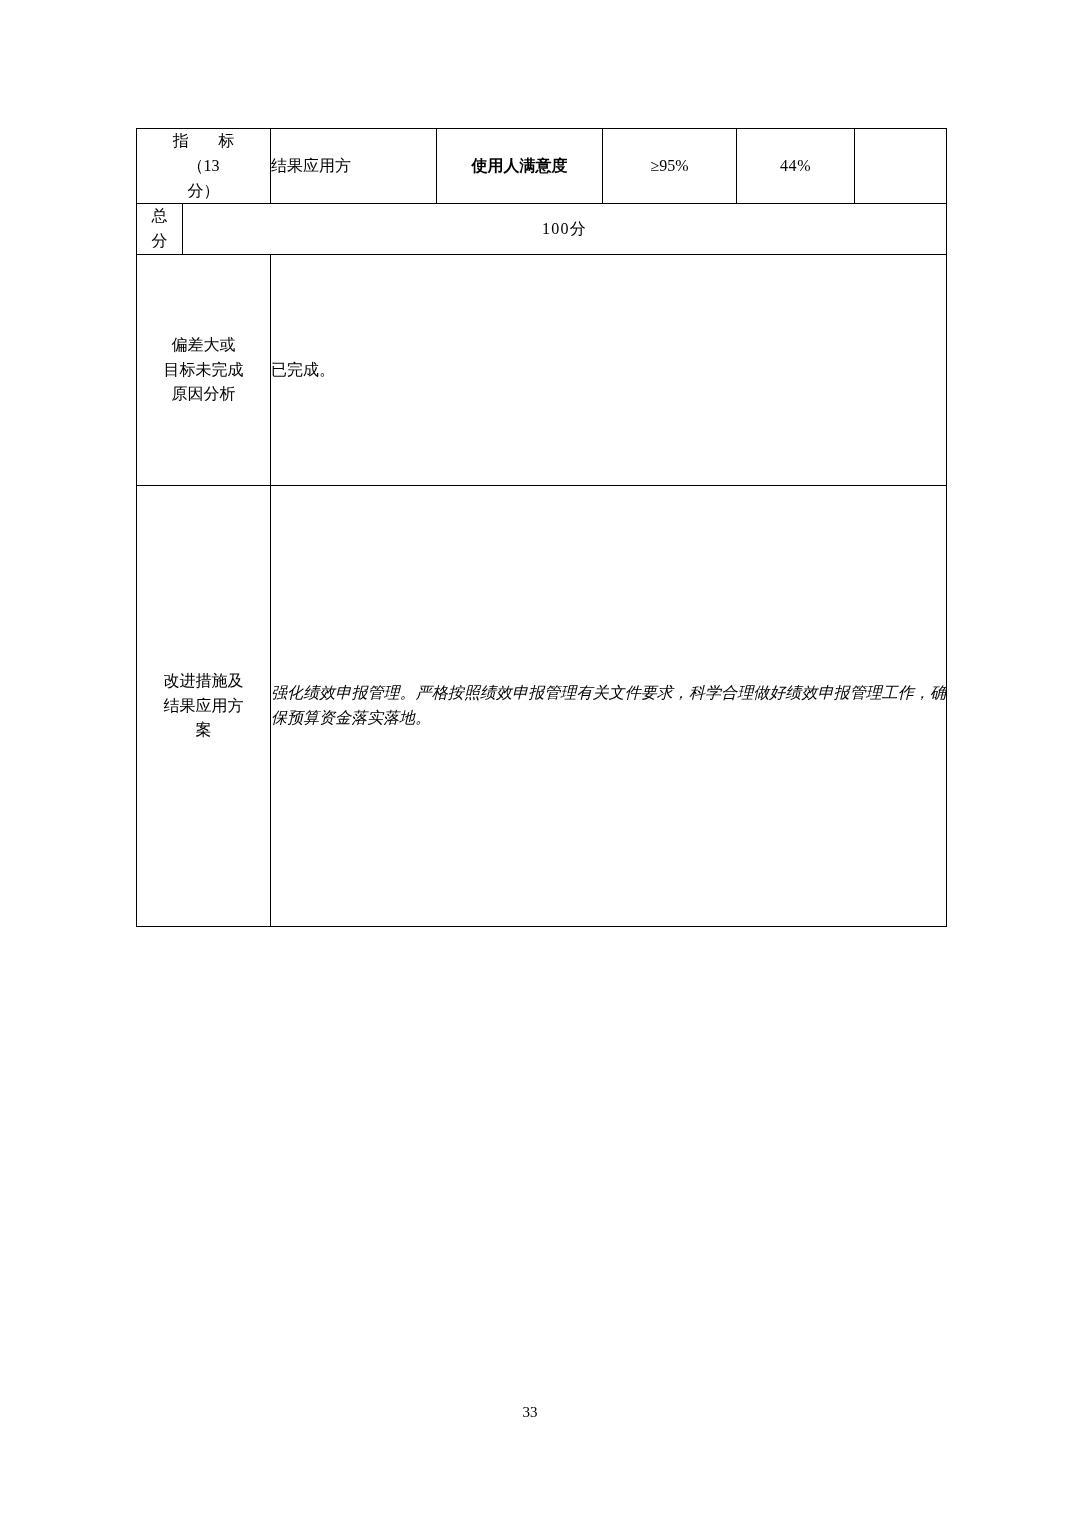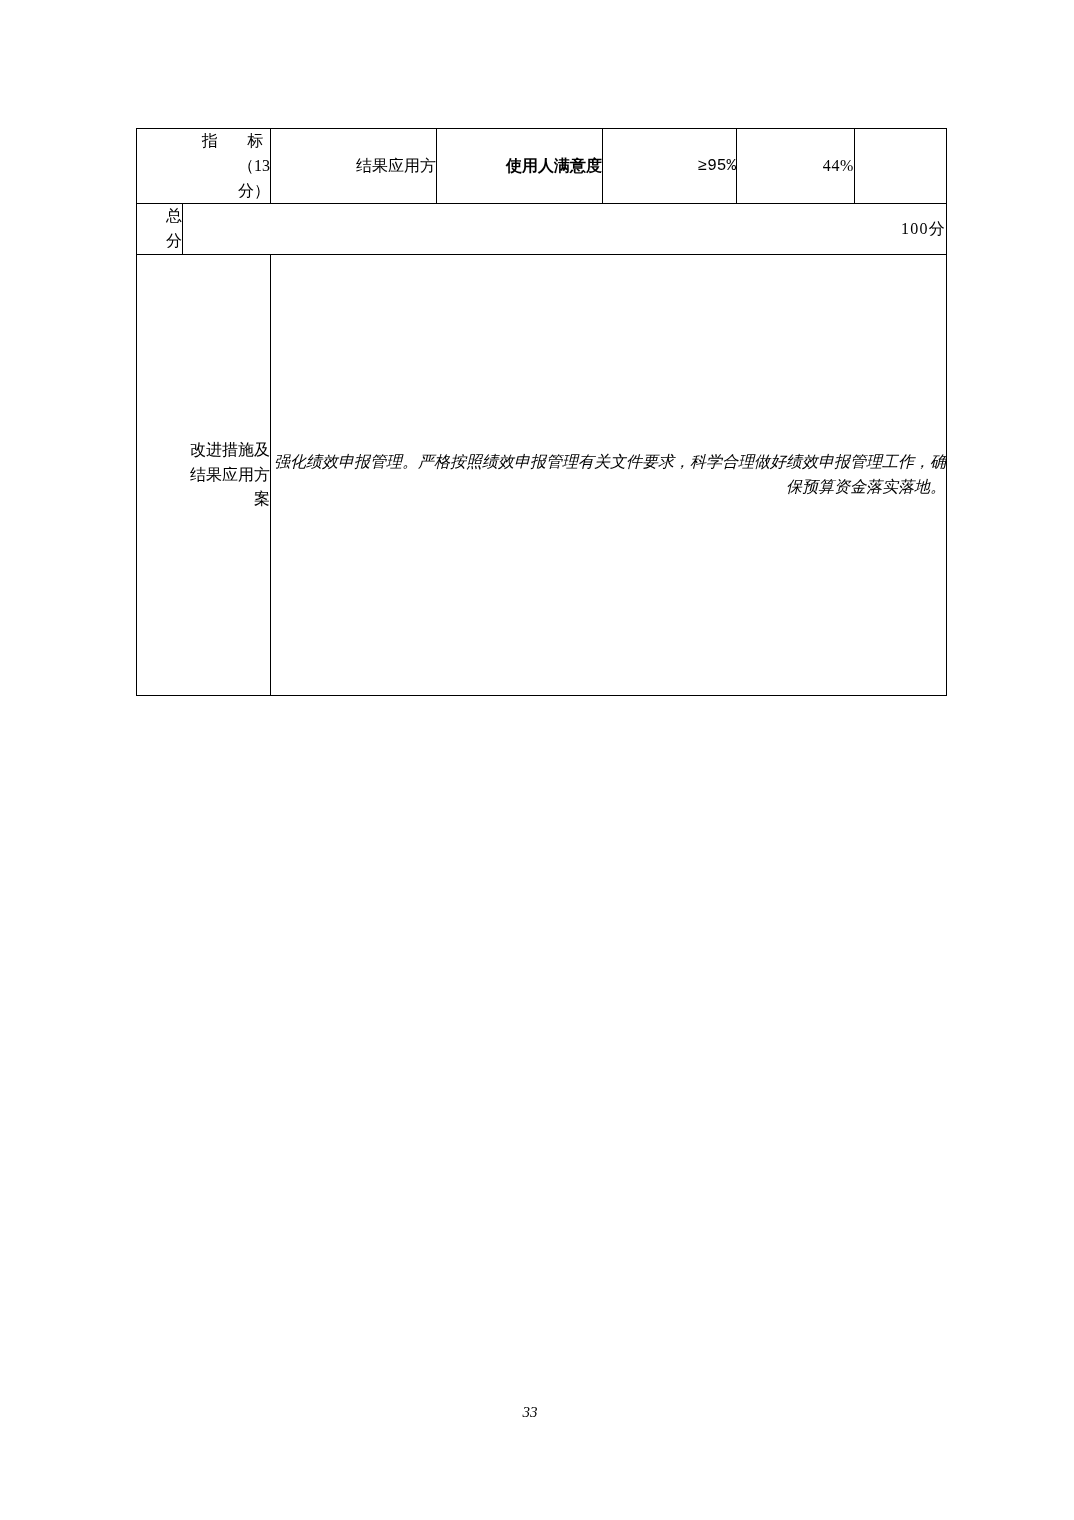--- a/index.html
+++ b/index.html
@@ -30,21 +30,20 @@
     border-collapse: collapse;
     width: 810px;
     table-layout: fixed;
   }
   table.perf td {
     border: 1px solid #000000;
     padding: 0;
     vertical-align: middle;
     font-size: 16px;
     line-height: 1.55;
-    text-align: right;
   }
   
   .c1 { width: 46px; }
   .c2 { width: 88px; }
   .c3 { width: 166px; }
   .c4 { width: 166px; }
   .c5 { width: 134px; }
   .c6 { width: 118px; }
   .c7 { width: 92px; }
 
@@ -63,21 +62,21 @@
   .sub-name {
     padding: 8px 10px;
     vertical-align: top;
     text-align: left;
     font-size: 16px;
   }
   .center {
     text-align: center;
   }
   .mono-pct {
-    font-family: Liberation Mono, monospace;
+    font-family: Liberation Serif, serif;
     font-size: 16px;
     text-align: center;
   }
   .num-pct {
     font-family: "Liberation Serif", serif;
     font-size: 16px;
     text-align: center;
     letter-spacing: 0.04em;
   }
   .total-label {
@@ -123,21 +122,20 @@
     font-style: italic;
   }
   .page-number {
     position: absolute;
     left: 0;
     right: 14px;
     top: 1404px;
     text-align: center;
     font-size: 15px;
     font-family: "Liberation Serif", serif;
-    font-style: italic;
   }
 </style>
 </head>
 <body>
 
 <div class="page">
 
   <div class="sheet">
     <table class="perf">
       <colgroup>
@@ -164,20 +162,28 @@
         </tr>
 
         <tr>
           <td class="total-label">
             <div>总</div>
             <div>分</div>
           </td>
           <td colspan="6" class="total-value">100分</td>
         </tr>
 
+        <tr>
+          <td colspan="2" class="reason-label">
+            <div>偏差大或</div>
+            <div>目标未完成</div>
+            <div>原因分析</div>
+          </td>
+          <td colspan="5" class="reason-body">已完成。</td>
+        </tr>
 
         <tr>
           <td colspan="2" class="improve-label">
             <div>改进措施及</div>
             <div>结果应用方</div>
             <div>案</div>
           </td>
           <td colspan="5" class="improve-body">强化绩效申报管理。严格按照绩效申报管理有关文件要求，科学合理做好绩效申报管理工作，确保预算资金落实落地。</td>
         </tr>
       </tbody>

